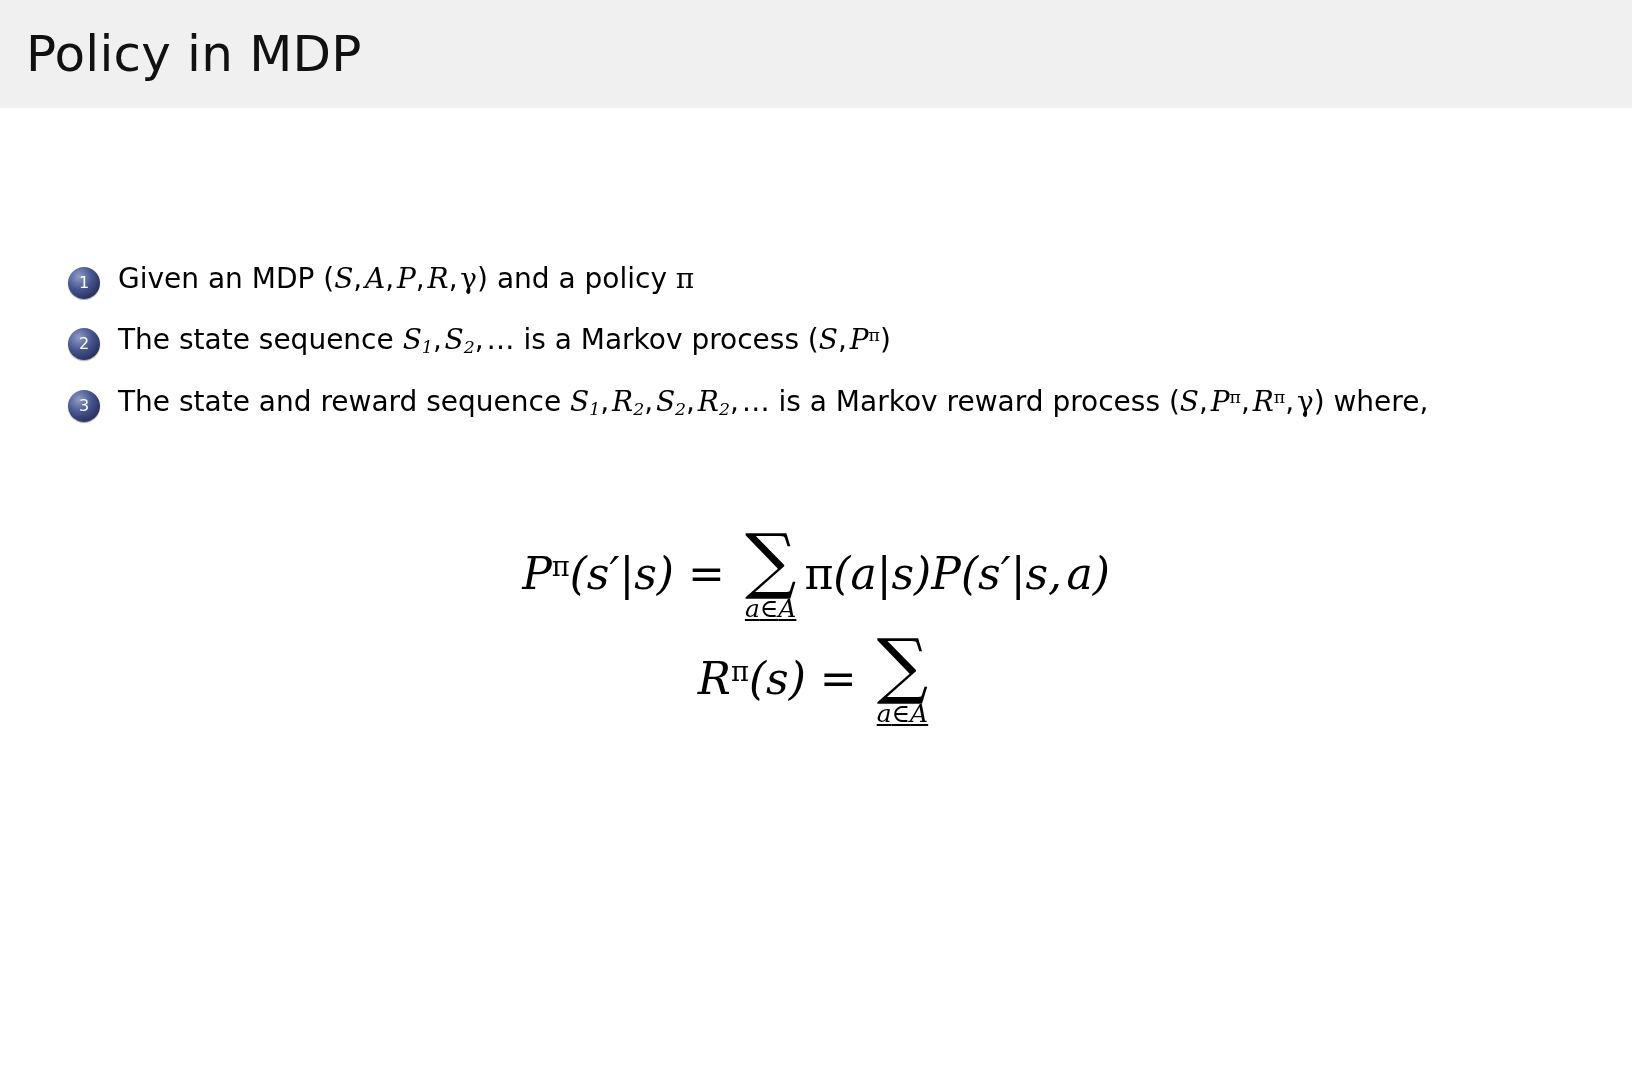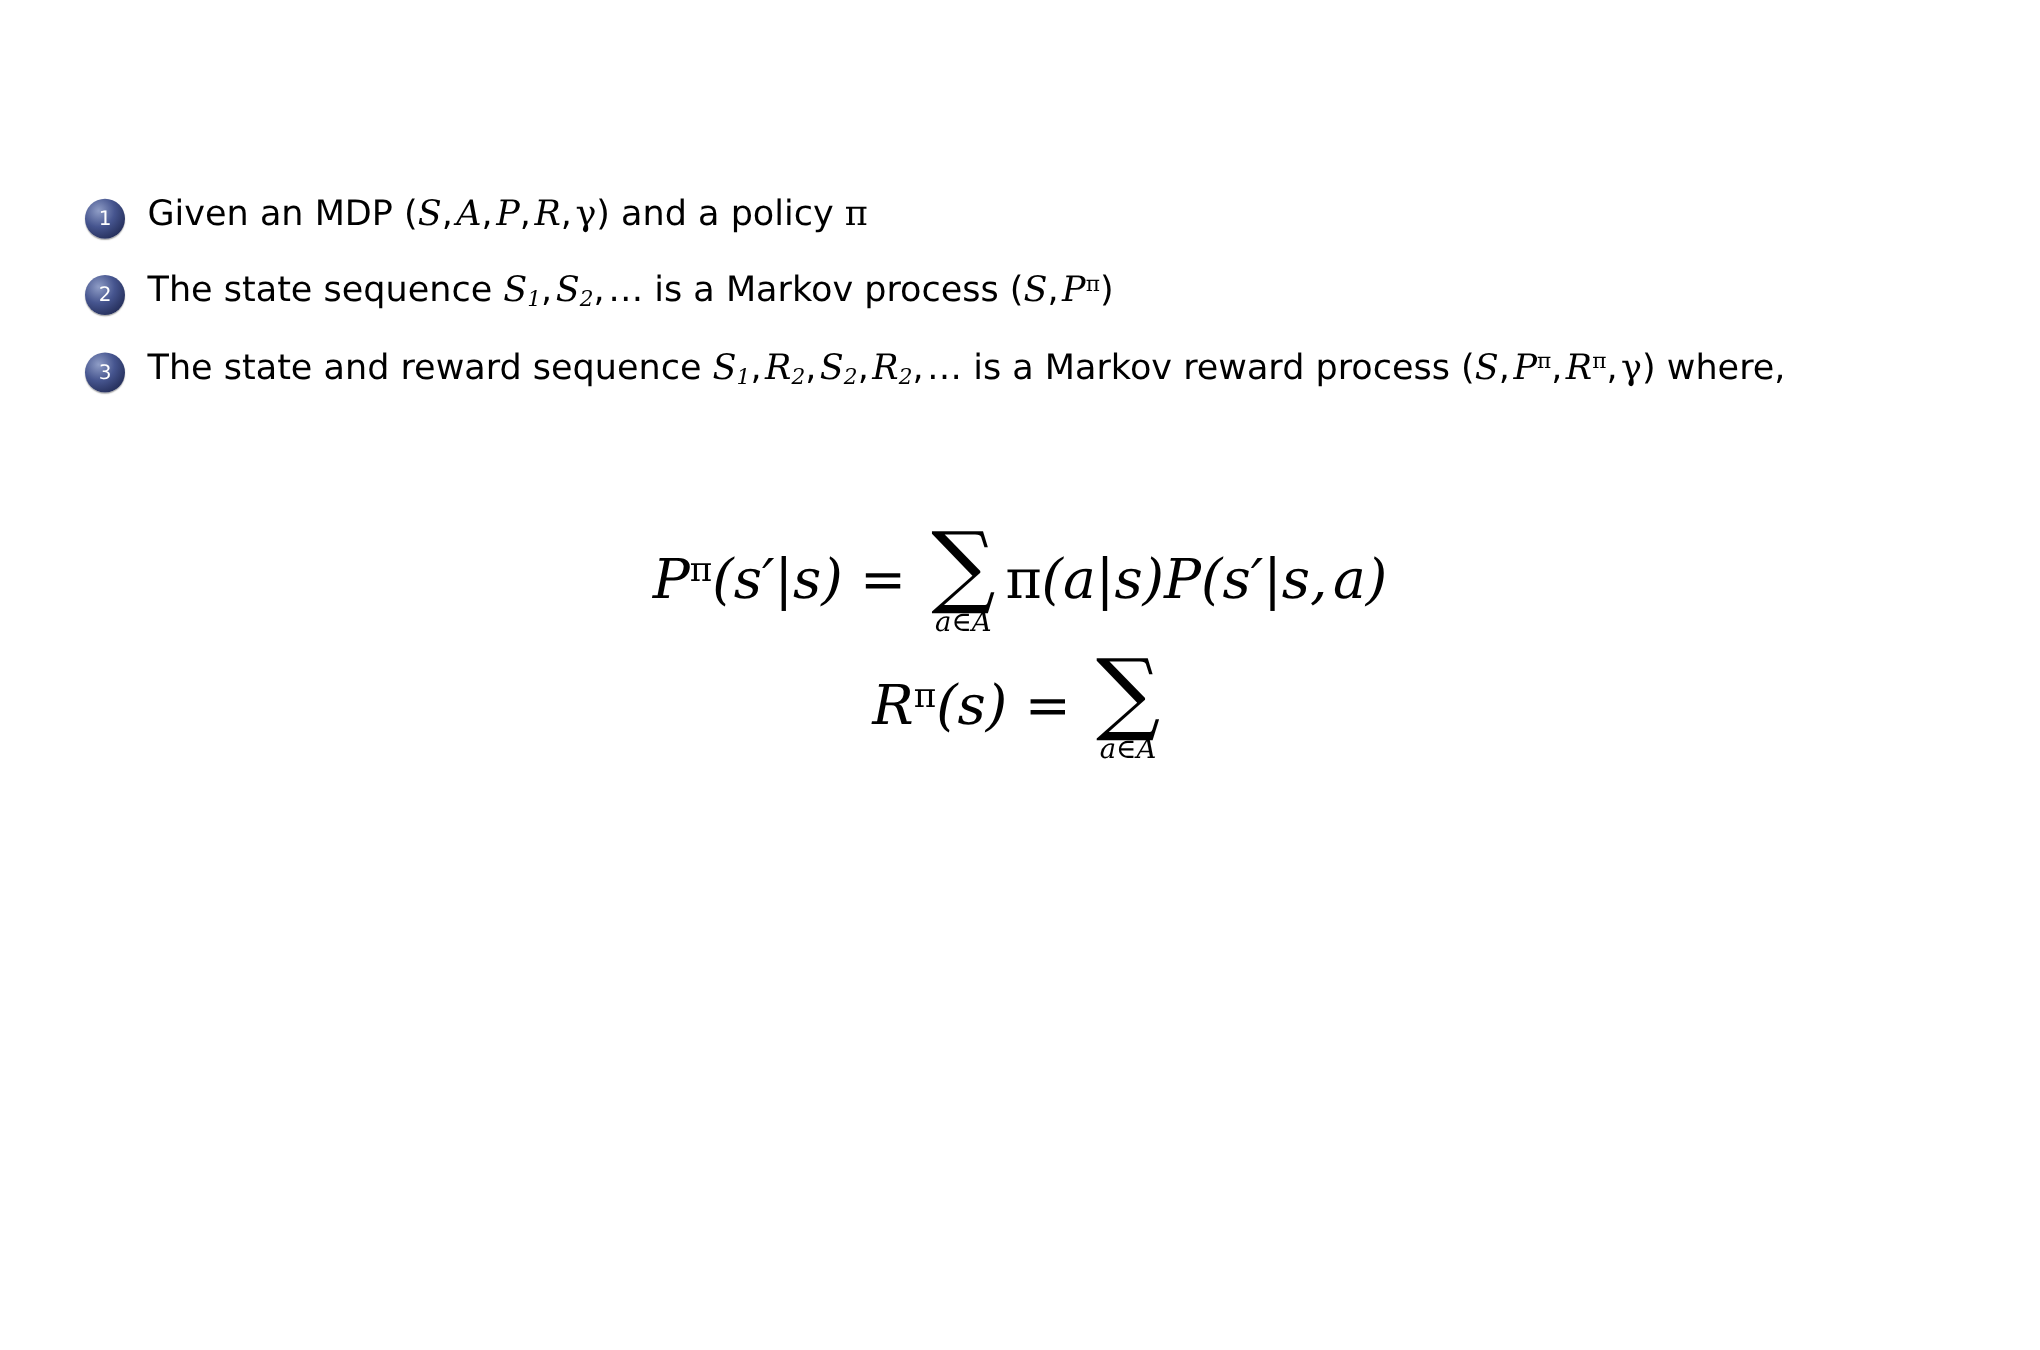--- a/index.html
+++ b/index.html
@@ -127,41 +127,45 @@
     position: relative;
     top: 4px;
   }
   .sum-sign {
     font-size: 72px;
     line-height: 0.78;
     font-family: "DejaVu Serif", serif;
     font-style: normal;
   }
   .sum-limit {
-    font-size: 22px;
+    font-size: 25px;
     font-family: "DejaVu Serif", serif;
     font-style: italic;
     margin-top: 6px;
+    text-decoration: underline;
   }
   .sum-limit .op {
     font-style: normal;
   }
   .eq-rhs {
     font-style: italic;
     margin-left: 2px;
   }
   .prime {
     font-style: italic;
   }
 </style>
 </head>
 <body>
 
 <div class="slide">
 
+  <div class="title-bar">
+    <div class="slide-title">Policy in MDP</div>
+  </div>
 
   <div class="content">
 
     <div class="enum-list">
 
       <div class="enum-item">
         <div class="enum-marker">1</div>
         <div class="enum-text nojust">
           Given an MDP (<span class="mi">S</span>, <span class="mi">A</span>, <span class="mi">P</span>, <span class="mi">R</span>, <span class="greek">γ</span>) and a policy <span class="greek">π</span>
         </div>

